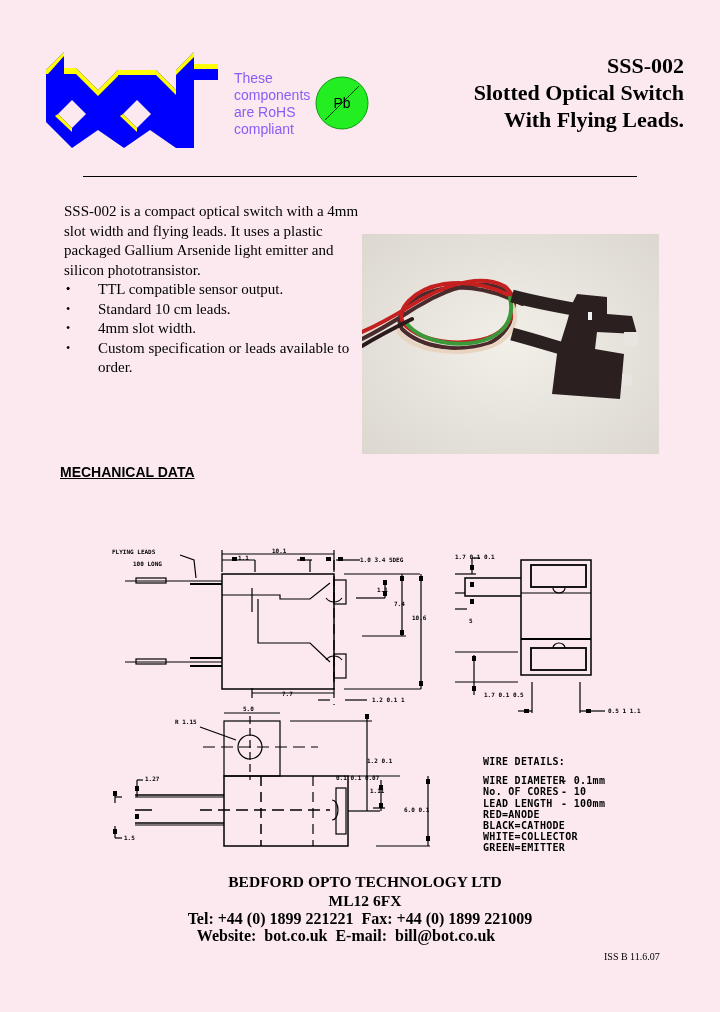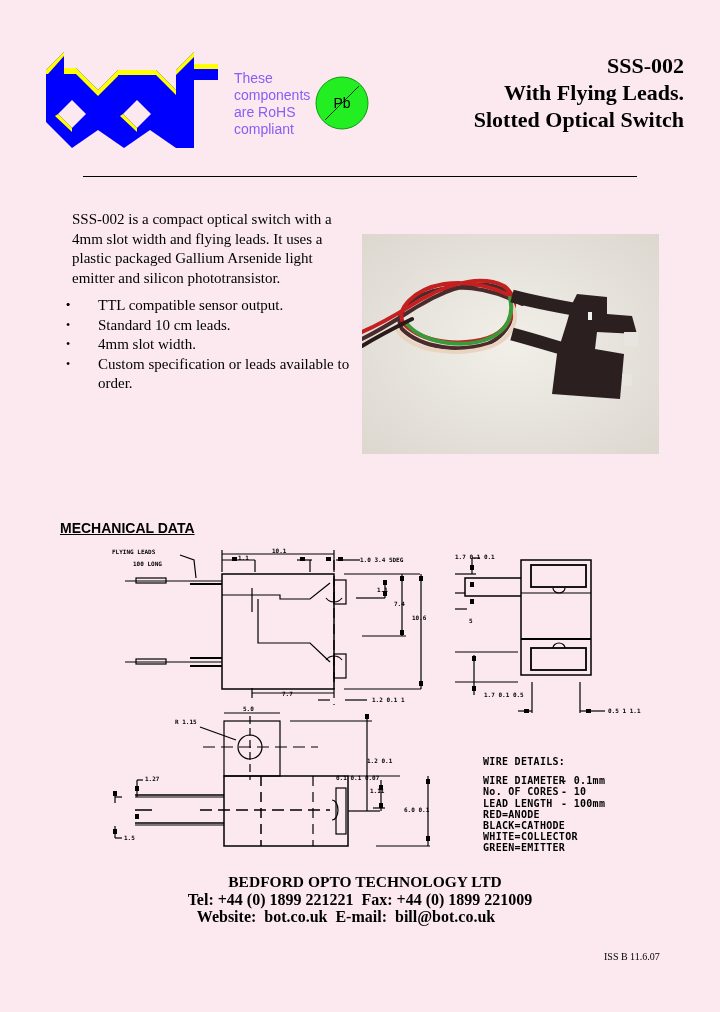--- a/index.html
+++ b/index.html
@@ -13,29 +13,29 @@
   .rohs-text {
     left:234px; top:70px; font-family:"Liberation Sans", sans-serif; font-size:14px;
     line-height:17px; color:#8b5cf6;
   }
   #pb-badge { left:315px; top:76px; width:54px; height:54px; }
   
   .title-block { right:36px; top:52px; text-align:right; font-weight:bold; font-size:22px; line-height:27px; }
   .rule { left:83px; top:176px; width:554px; height:1px; background:#000; }
   
   .desc { left:64px; top:202px; width:300px; font-size:15px; line-height:19.5px; }
-  .desc p { margin:8px; }
+  .desc p { margin:0; }
   .bullets { list-style:none; margin:0; padding:0; }
   .bullets li { position:relative; padding-left:34px; }
   .bullets li .dot { position:absolute; left:2px; top:0; font-size:12px; }
   
   #photo { left:362px; top:234px; width:297px; height:220px; }
   
   .mech-heading {
-    left:60px; top:520px; font-family:"Liberation Sans", sans-serif; font-weight:bold;
+    left:60px; top:464px; font-family:"Liberation Sans", sans-serif; font-weight:bold;
     font-size:14px; text-decoration:underline;
   }
   #drawing { left:0; top:530px; width:720px; height:330px; }
   .tiny { font-family:"DejaVu Sans Mono", monospace; font-size:6px; font-weight:bold; fill:#000; }
   
   .wire { left:483px; top:756px; font-family:"DejaVu Sans Mono", monospace; font-size:10px; font-weight:bold; line-height:11.2px; letter-spacing:0.3px; }
   .wire .row { white-space:pre; }
   
   .footer { left:0; top:872px; width:720px; text-align:center; font-weight:bold; }
   .footer .big { font-size:15.5px; line-height:19px;margin-left:10px; }
@@ -82,22 +82,22 @@
 </div>
 
 <svg id="pb-badge" class="abs" viewBox="0 0 54 54">
   <circle cx="27" cy="27" r="26" fill="#22ee22" stroke="#119911" stroke-width="1"></circle>
   <line x1="10" y1="44" x2="44" y2="10" stroke="#000" stroke-width="0.8"></line>
   <text x="27" y="32" text-anchor="middle" font-family="Liberation Sans, sans-serif" font-size="14" fill="#000">Pb</text>
 </svg>
 
 <div class="abs title-block">
   <div>SSS-002</div>
+  <div>Slotted Optical Switch</div>
   <div>With Flying Leads.</div>
-  <div>Slotted Optical Switch</div>
 </div>
 
 <div class="abs rule"></div>
 
 <div class="abs desc">
   <p>SSS-002 is a compact optical switch with a 4mm slot width and flying leads. It uses a plastic packaged Gallium Arsenide light emitter and silicon phototransistor.</p>
   <ul class="bullets">
     <li><span class="dot">•</span></li>
     <li><span class="dot">•</span><span>TTL compatible sensor output.</span></li>
     <li><span class="dot">•</span><span>Standard 10 cm leads.</span></li>
@@ -295,16 +295,17 @@
   <div class="row"><span style="display:inline-block;width:78px">No. OF CORES</span><span>- 10</span></div>
   <div class="row"><span style="display:inline-block;width:78px">LEAD LENGTH</span><span>- 100mm</span></div>
   <div class="row">RED=ANODE</div>
   <div class="row">BLACK=CATHODE</div>
   <div class="row">WHITE=COLLECTOR</div>
   <div class="row">GREEN=EMITTER</div>
 </div>
 
 <div class="abs footer">
   <div class="big">BEDFORD OPTO TECHNOLOGY LTD</div>
+  <div class="big">ML12 6FX</div>
   <div class="small" style="white-space:pre">Tel: +44 (0) 1899 221221  Fax: +44 (0) 1899 221009</div>
   <div class="small" style="white-space:pre;padding-right:28px">Website:  bot.co.uk  E-mail:  bill@bot.co.uk</div>
 </div>
 <div class="abs issue">ISS B 11.6.07</div>
 
 </body></html>

